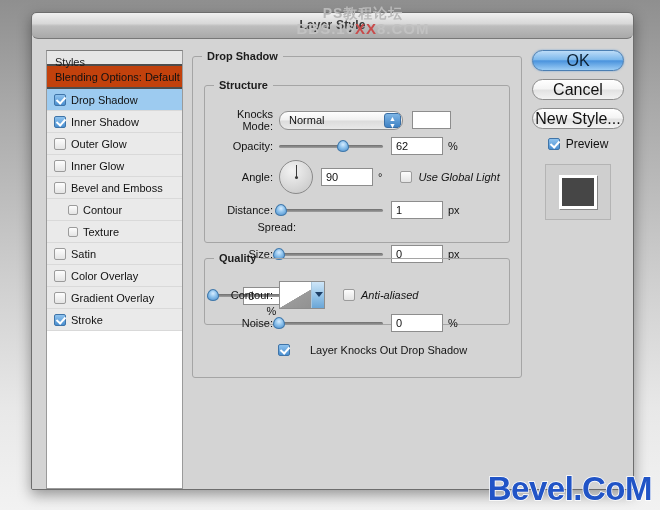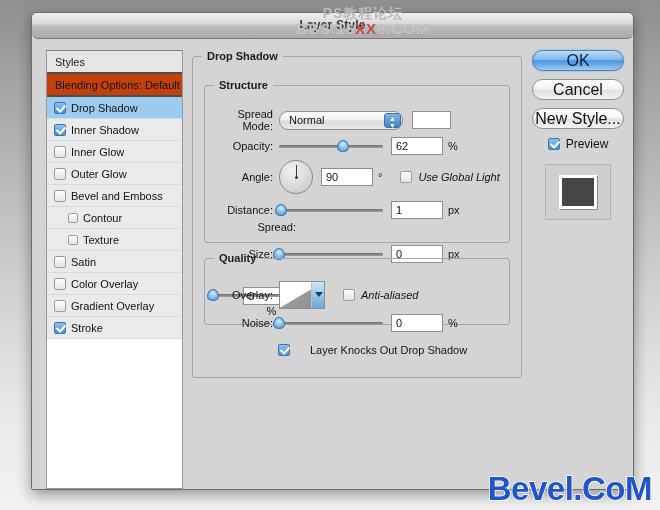--- a/index.html
+++ b/index.html
@@ -45,21 +45,21 @@
 
   
   #styles-panel {
     position: absolute; left: 14px; top: 11px;
     width: 137px; height: 439px;
     background: #fff;
     border: 1px solid #9a9a9a;
     border-top-color: #7d7d7d;
   }
   .sl-head {
-    height: 23px; line-height: 23px;
+    height: 15px; line-height: 23px;
     padding-left: 8px;
     font-size: 11px; color: #1a1a1a;
     background: #e6e6e6;
     border-bottom: 2px solid #4d4d4d;
   }
   .sl-sub {
     height: 23px; line-height: 23px;
     padding-left: 8px;
     font-size: 11px; color: #111;
     background: #c2410c;
@@ -318,25 +318,25 @@
           <div class="sl-row selected">
             <span class="cb on"></span>
             <span class="lbl">Drop Shadow</span>
           </div>
           <div class="sl-row">
             <span class="cb on"></span>
             <span class="lbl">Inner Shadow</span>
           </div>
           <div class="sl-row">
             <span class="cb"></span>
+            <span class="lbl">Outer Glow</span>
+          </div>
+          <div class="sl-row">
+            <span class="cb"></span>
             <span class="lbl">Inner Glow</span>
-          </div>
-          <div class="sl-row">
-            <span class="cb"></span>
-            <span class="lbl">Outer Glow</span>
           </div>
           <div class="sl-row">
             <span class="cb"></span>
             <span class="lbl">Bevel and Emboss</span>
           </div>
           <div class="sl-row indent">
             <span class="cb sm"></span>
             <span class="lbl">Contour</span>
           </div>
           <div class="sl-row indent">
@@ -364,21 +364,21 @@
 
     <div id="settings">
 
       <fieldset class="grp" id="grp-dropshadow">
         <legend>Drop Shadow</legend>
 
         <fieldset class="grp" id="grp-structure">
           <legend>Structure</legend>
 
           <div class="row" style="position:absolute; left:8px; top:18px;">
-            <div class="rlabel">Spread Mode:</div>
+            <div class="rlabel">Knocks Mode:</div>
             <div class="aq-select">
               <span>Normal</span>
               <span class="arrows">▲<br>▼</span>
             </div>
             <div class="swatch-white" style="background: rgb(255, 255, 255);"></div>
           </div>
 
           <div class="row" style="position:absolute; left:8px; top:44px;">
             <div class="rlabel">Opacity:</div>
             <div class="slider">
@@ -431,21 +431,21 @@
             </div>
             <span class="numfield">0</span>
             <span class="unit">px</span>
           </div>
         </fieldset>
 
         <fieldset class="grp" id="grp-quality">
           <legend>Quality</legend>
 
           <div class="row" style="position:absolute; left:8px; top:16px; height:30px;">
-            <div class="rlabel">Overlay:</div>
+            <div class="rlabel">Contour:</div>
             <div class="contour">
               <div class="tri"></div>
               <div class="drop"></div>
             </div>
             <span class="inline-cb">
               <span class="cb" id="cb-anti-aliased"></span>
               <span class="lbl">Anti-aliased</span>
             </span>
           </div>
 

